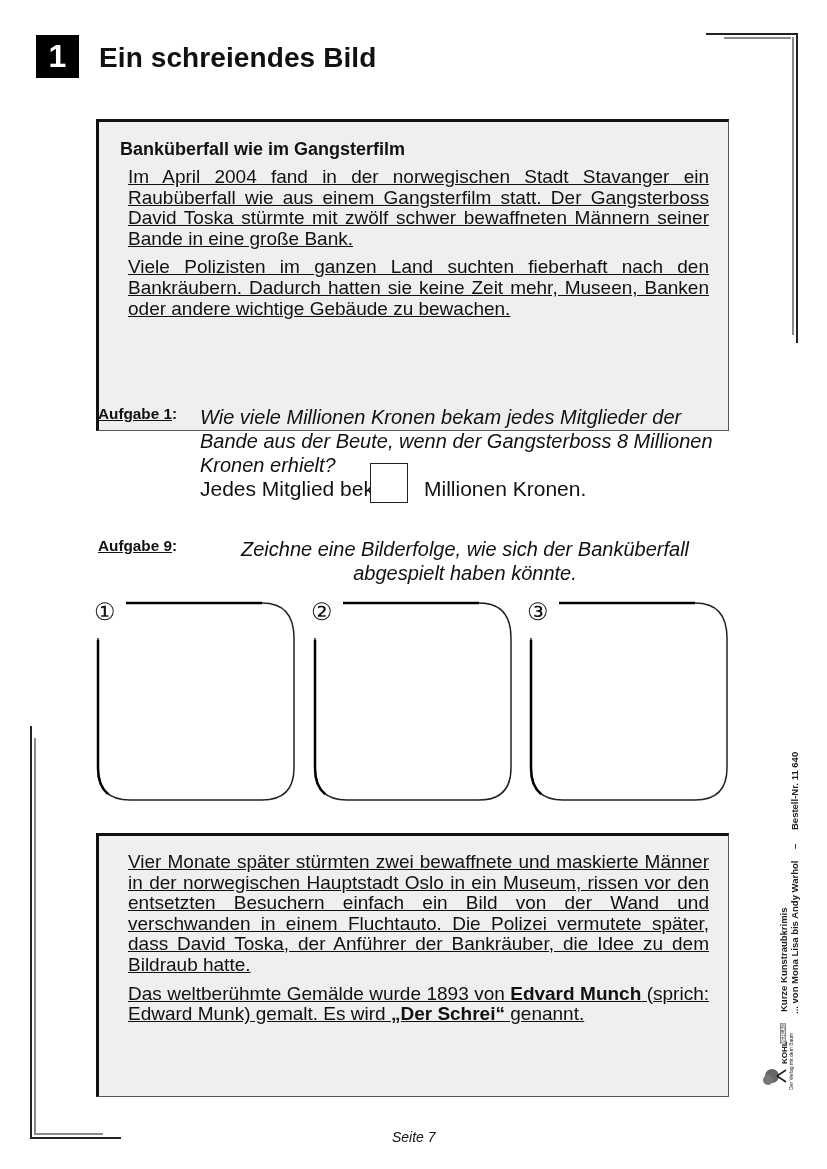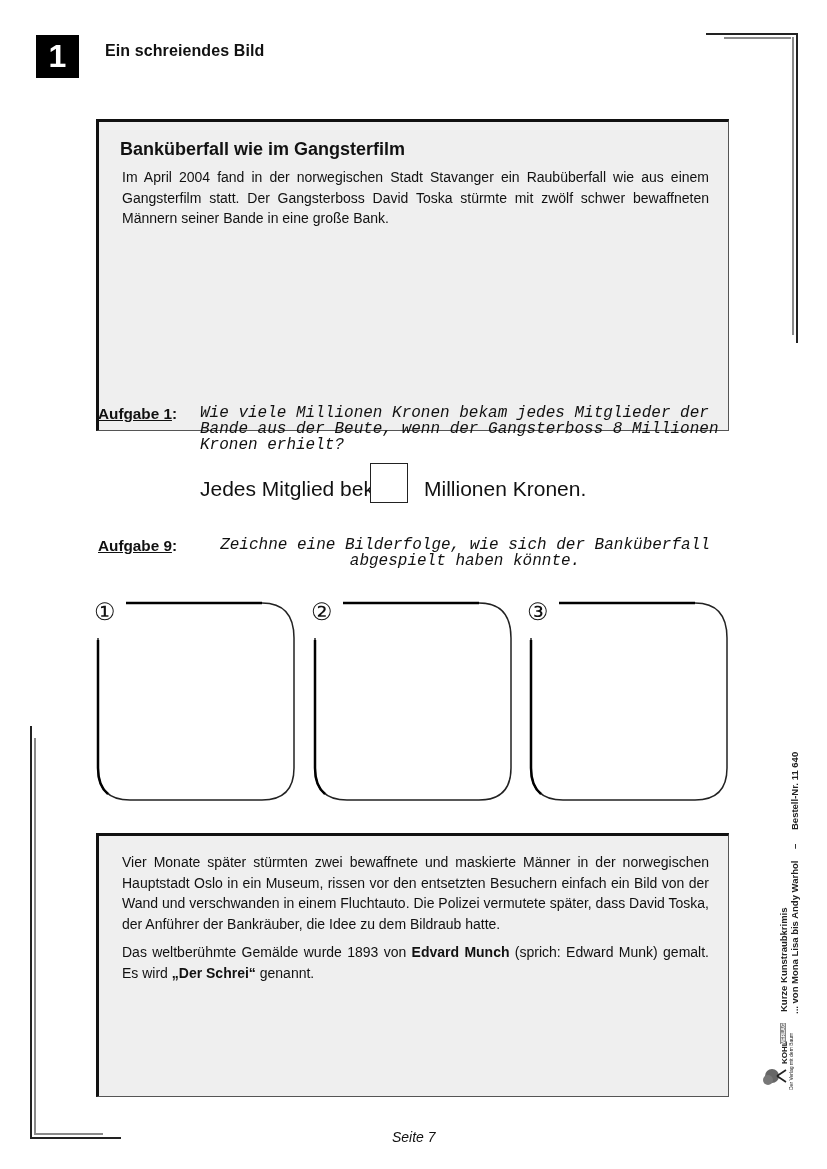--- a/index.html
+++ b/index.html
@@ -13,44 +13,44 @@
   .line { position:absolute; }
   .dark { background:#222; }
   .gray { background:#8a8a8a; }
 
   
   .chapter-num {
     left:36px; top:35px; width:43px; height:43px; background:#000; color:#fff;
     font-weight:bold; font-size:32px; line-height:43px; text-align:center;
   }
   .chapter-title {
-    left:105px; top:42px; font-size:16px; font-weight:bold; letter-spacing:0.1px;
+    left:99px; top:42px; font-size:28px; font-weight:bold; letter-spacing:0.1px;
   }
 
   
   .infobox {
     position:absolute; background:#efefef; box-sizing:border-box;
     border-top:3px solid #111; border-left:3px solid #111;
     border-right:1px solid #555; border-bottom:1px solid #555;
     padding:16px 19px 14px 21px;
   }
   .infobox h2 {
     margin:0 0 7px 0; font-size:18px; font-weight:bold; line-height:22px;
   }
   .infobox p {
-    margin:0 0 8px 2px; font-size:14px; line-height:20.6px; text-align:justify;
+    margin:0 0 8px 8px; font-size:19px; line-height:20.6px; text-align:justify;text-decoration:underline;
   }
   .infobox p:last-child { margin-bottom:0; }
 
   
   .task-label {
     font-size:15.3px; font-weight:bold; text-decoration:underline;text-align:center;
   }
   .task-colon { font-size:15.3px; font-weight:bold; }
-  .task-text { font-size:16px; font-style:italic; line-height:16px;font-family:Liberation Mono, monospace; }
+  .task-text { font-size:20px; font-style:italic; line-height:24px; }
   .answer-line { font-size:21px; }
   .answer-box {
     width:38px; height:40px; border:1.5px solid #222; box-sizing:border-box; background:#fff;
   }
 
   
   .panel-num { font-size:24px; line-height:24px; }
 
   
   .vert {
@@ -72,20 +72,21 @@
 <div class="line gray" style="left:34px;top:738px;width:2px;height:396px;"></div>
 <div class="line dark" style="left:30px;top:1137px;width:91px;height:2px;"></div>
 <div class="line gray" style="left:34px;top:1133px;width:69px;height:2px;"></div>
 
 <div class="abs chapter-num">1</div>
 <div class="abs chapter-title">Ein schreiendes Bild</div>
 
 <div class="infobox" style="left:96px;top:119px;width:633px;height:312px;">
   <h2>Banküberfall wie im Gangsterfilm</h2>
   <p>Im April 2004 fand in der norwegischen Stadt Stavanger ein Raubüberfall wie aus einem Gangsterfilm statt. Der Gangsterboss David Toska stürmte mit zwölf schwer bewaffneten Männern seiner Bande in eine große Bank.</p>
+  <p>Viele Polizisten im ganzen Land suchten fieberhaft nach den Bankräubern. Dadurch hatten sie keine Zeit mehr, Museen, Banken oder andere wichtige Gebäude zu bewachen.</p>
 </div>
 
 <div class="abs" style="left:98px;top:405px;width:640px;">
   <span class="task-label">Aufgabe 1</span><span class="task-colon">:</span>
   <div class="abs task-text" style="left:102px;top:0;width:530px;">Wie viele Millionen Kronen bekam jedes Mitglieder der Bande aus der Beute, wenn der Gangsterboss 8 Millionen Kronen erhielt?</div>
 </div>
 <div class="abs answer-line" style="left:200px;top:477px;">Jedes Mitglied bekam</div>
 <div class="abs answer-box" style="left:370px;top:463px;"></div>
 <div class="abs answer-line" style="left:424px;top:477px;">Millionen Kronen.</div>
 

